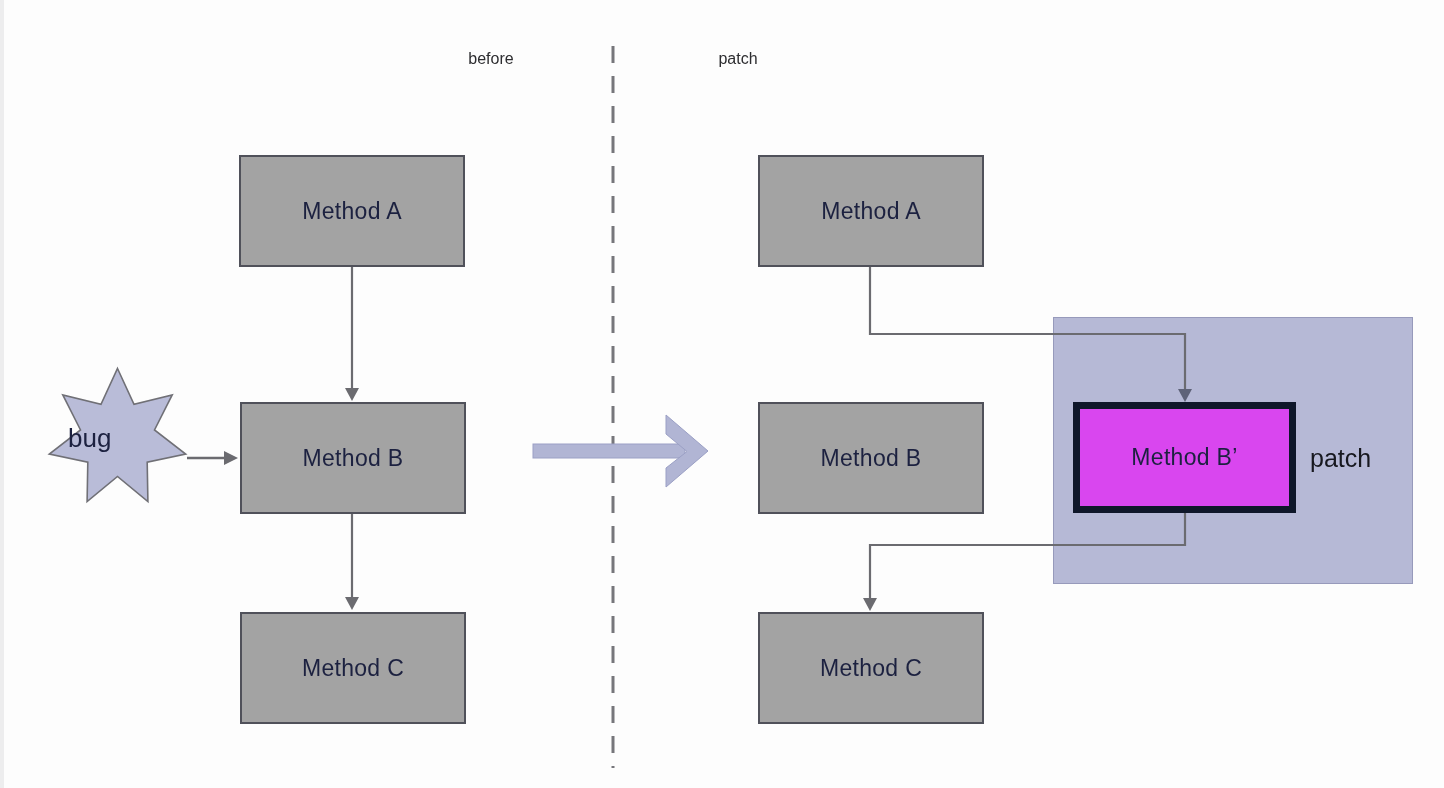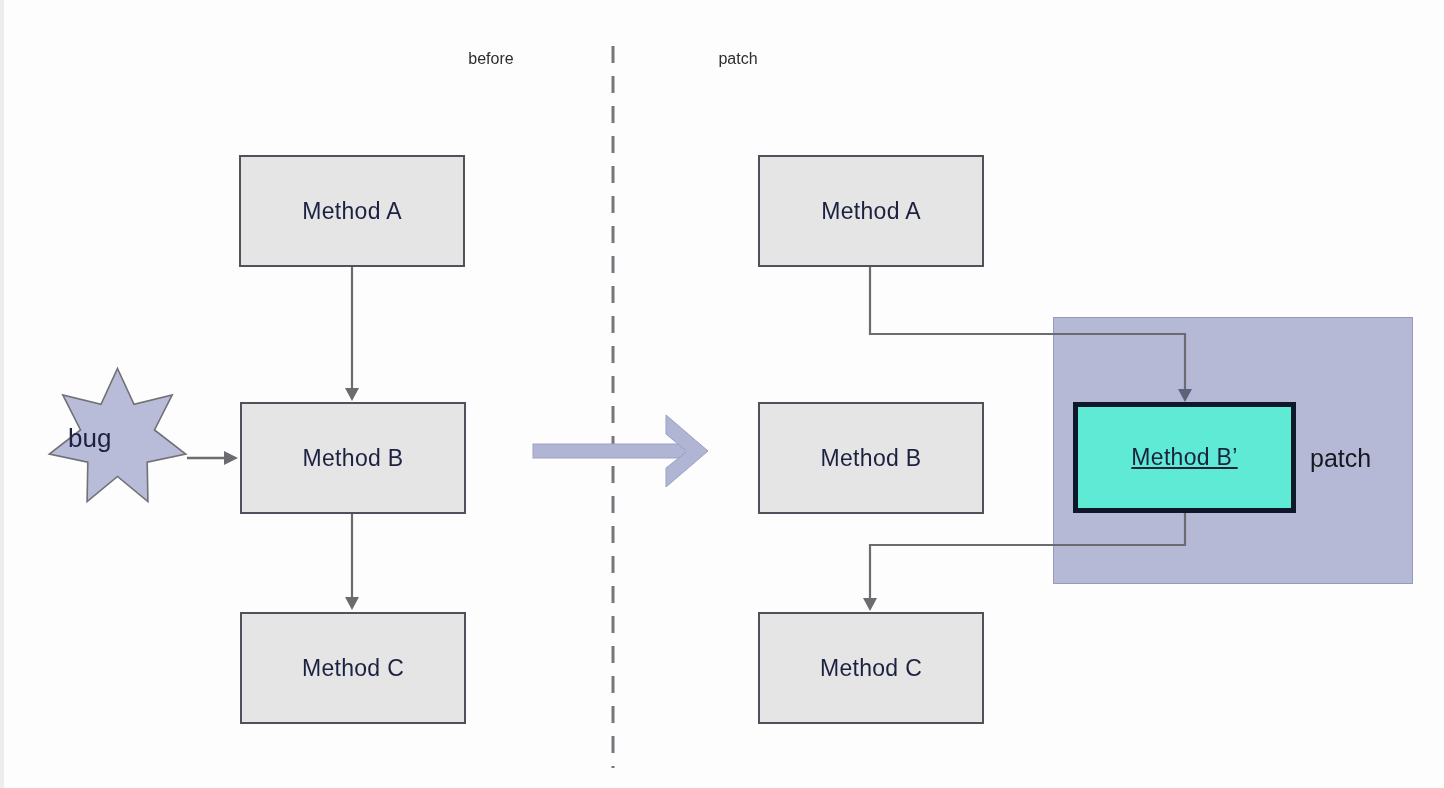--- a/index.html
+++ b/index.html
@@ -19,21 +19,21 @@
   .hdr {
     position: absolute;
     font-size: 16px;
     color: #2d2d30;
     text-align: center;
     width: 100px;
     z-index: 4;
   }
   .node {
     position: absolute;
-    background: #e5e5e5;
+    background: #a3a3a3;
     border: 2px solid #50515a;
     box-sizing: border-box;
     display: flex;
     align-items: center;
     justify-content: center;
     font-size: 23px;
     letter-spacing: 0.3px;
     color: #1c2140;
     z-index: 3;
   }
@@ -43,23 +43,22 @@
     left: 1053px; top: 317px;
     width: 360px; height: 267px;
     background: #b6b9d6;
     border: 1px solid rgba(125,130,165,0.55);
     box-sizing: border-box;
     z-index: 1;
   }
   #patched-node {
     left: 1073px; top: 402px;
     width: 223px; height: 111px;
-    background: #5eead4;
-    border: 5px solid #0f172a;
-    text-decoration: underline;
+    background: #d946ef;
+    border: 7px solid #0f172a;
   }
   #patch-label {
     position: absolute;
     left: 1310px; top: 444px;
     width: 96px;
     text-align: left;
     font-size: 25px;
     color: #17181f;
     z-index: 2;
   }

